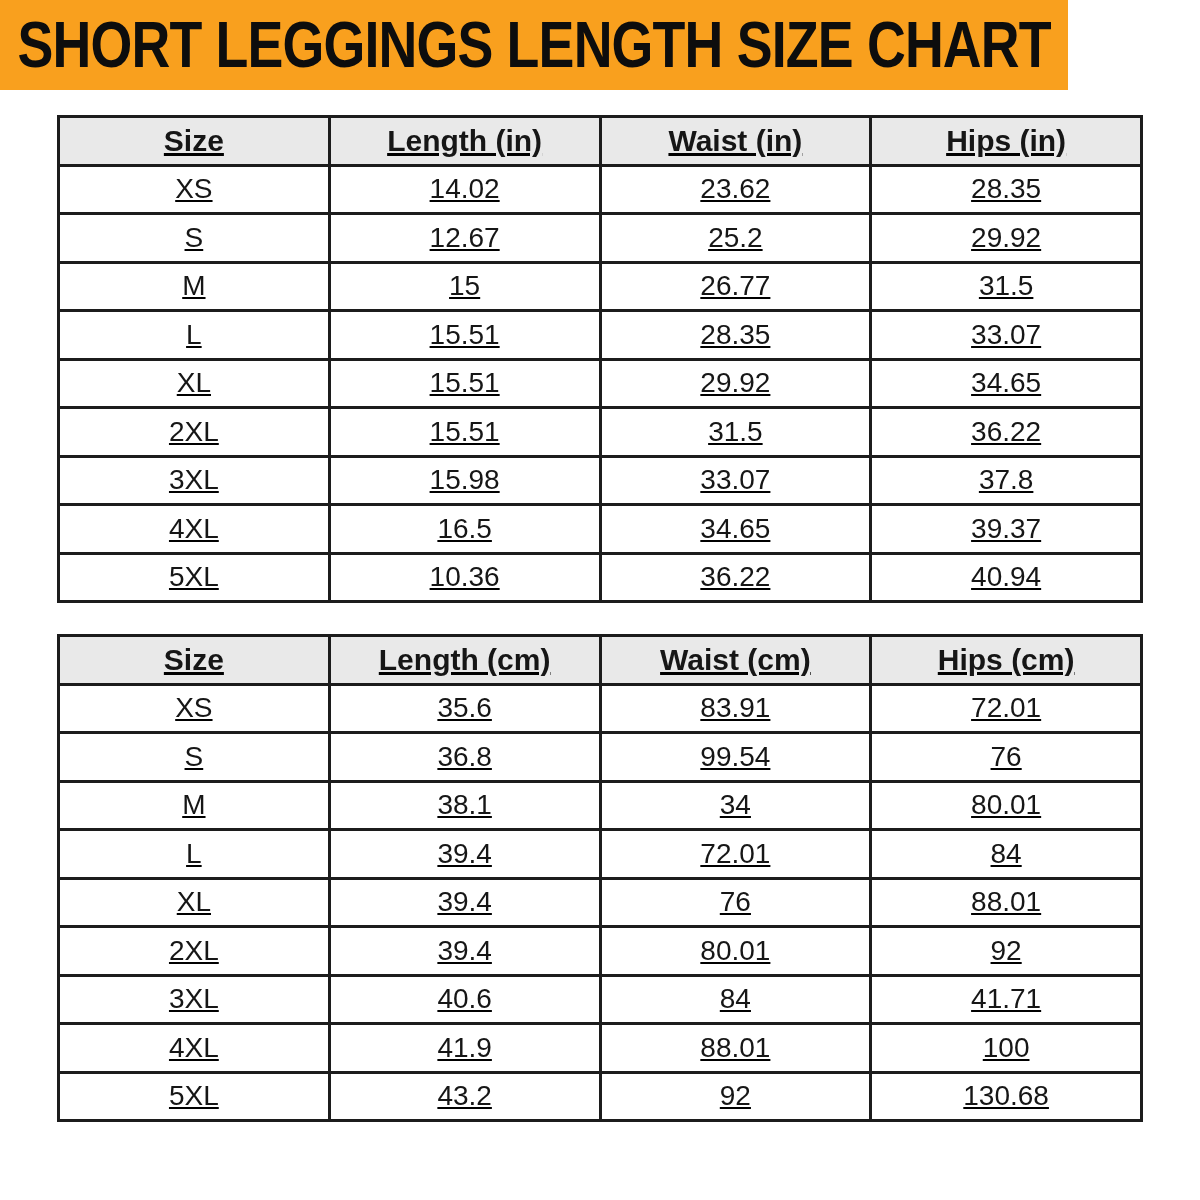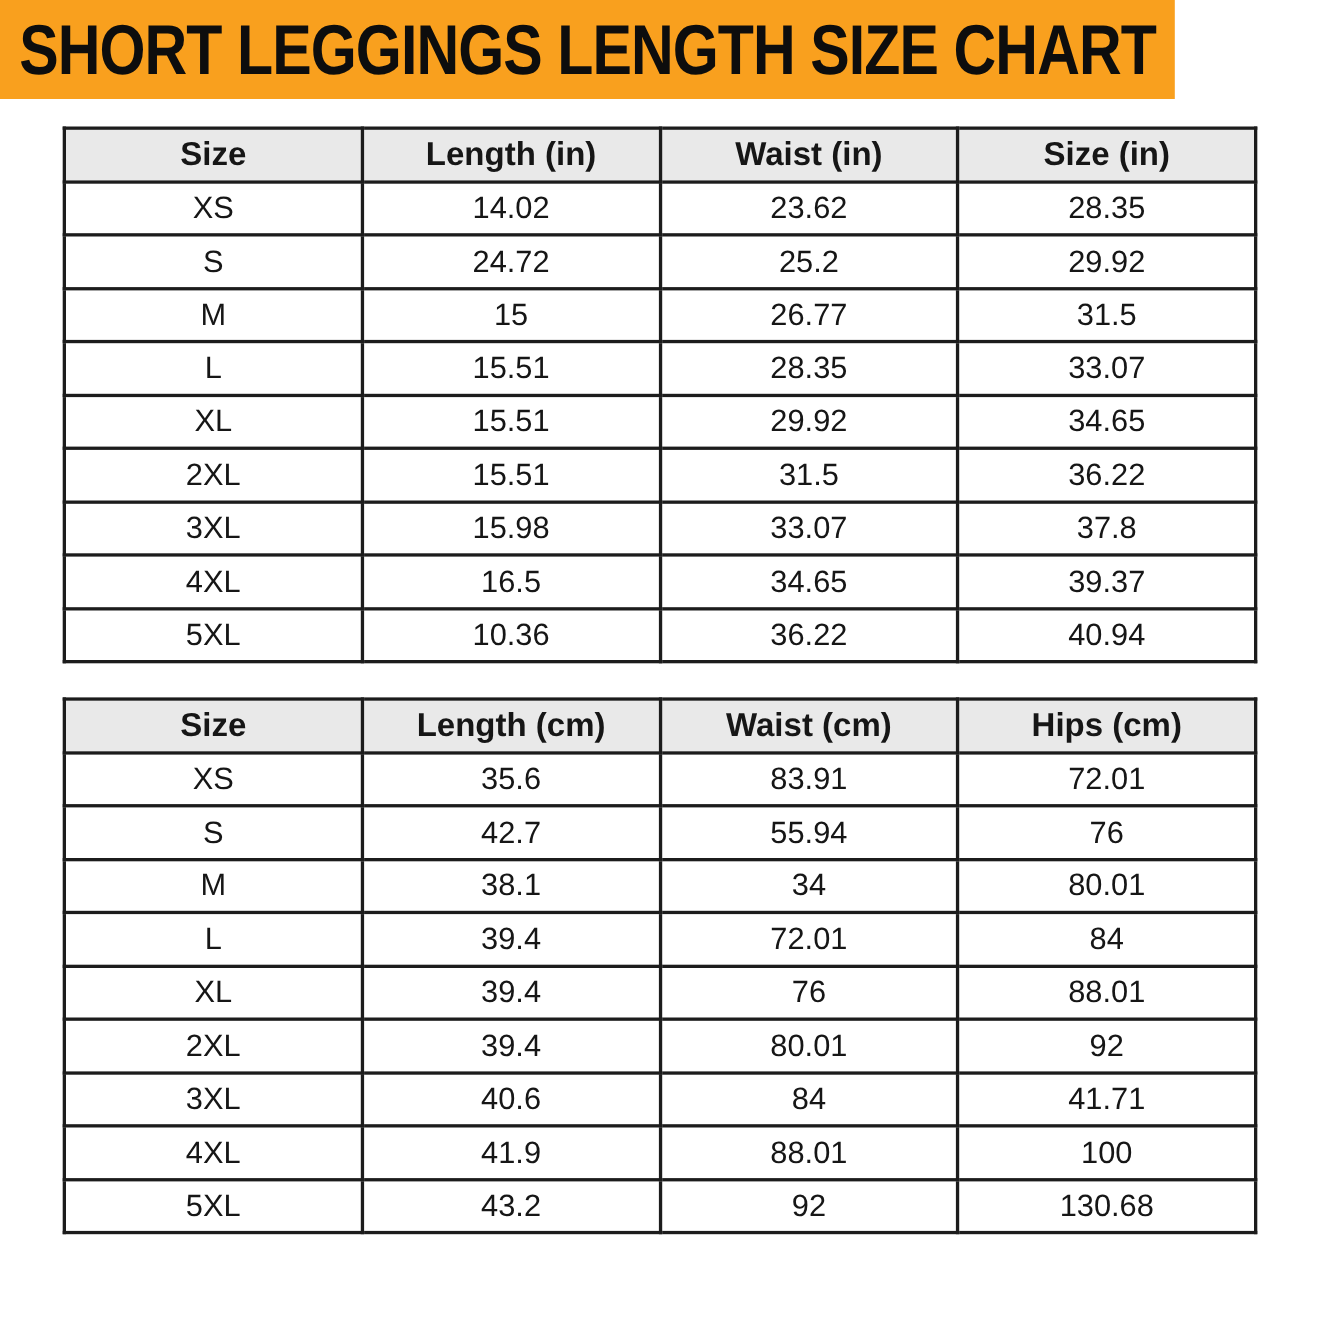--- a/index.html
+++ b/index.html
@@ -24,20 +24,21 @@
     font-size: 64px;
     font-weight: 700;
     color: #0d0d0d;
     white-space: nowrap;
     letter-spacing: -1px;
     transform: scaleX(0.84);
     transform-origin: center;
   }
   main {
     padding: 25px 57px 0 57px;
+    text-decoration: underline;
   }
   table.size-table {
     width: 1086px;
     table-layout: fixed;
     border-collapse: collapse;
     margin: 0 0 31px 0;
   }
   table.size-table th,
   table.size-table td {
     border: 3px solid #1c1c1c;
@@ -66,33 +67,33 @@
   <h1>SHORT LEGGINGS LENGTH SIZE CHART</h1>
 </header>
 
 <main>
   <table class="size-table">
     <thead>
         <tr>
           <th>Size</th>
           <th>Length (in)</th>
           <th>Waist (in)</th>
-          <th>Size (in)</th>
+          <th>Hips (in)</th>
         </tr>
       </thead>
     <tbody>
         <tr>
           <td>XS</td>
           <td>14.02</td>
           <td>23.62</td>
           <td>28.35</td>
         </tr>
         <tr>
           <td>S</td>
-          <td>24.72</td>
+          <td>12.67</td>
           <td>25.2</td>
           <td>29.92</td>
         </tr>
         <tr>
           <td>M</td>
           <td>15</td>
           <td>26.77</td>
           <td>31.5</td>
         </tr>
         <tr>
@@ -145,22 +146,22 @@
       </thead>
     <tbody>
         <tr>
           <td>XS</td>
           <td>35.6</td>
           <td>83.91</td>
           <td>72.01</td>
         </tr>
         <tr>
           <td>S</td>
-          <td>42.7</td>
-          <td>55.94</td>
+          <td>36.8</td>
+          <td>99.54</td>
           <td>76</td>
         </tr>
         <tr>
           <td>M</td>
           <td>38.1</td>
           <td>34</td>
           <td>80.01</td>
         </tr>
         <tr>
           <td>L</td>

